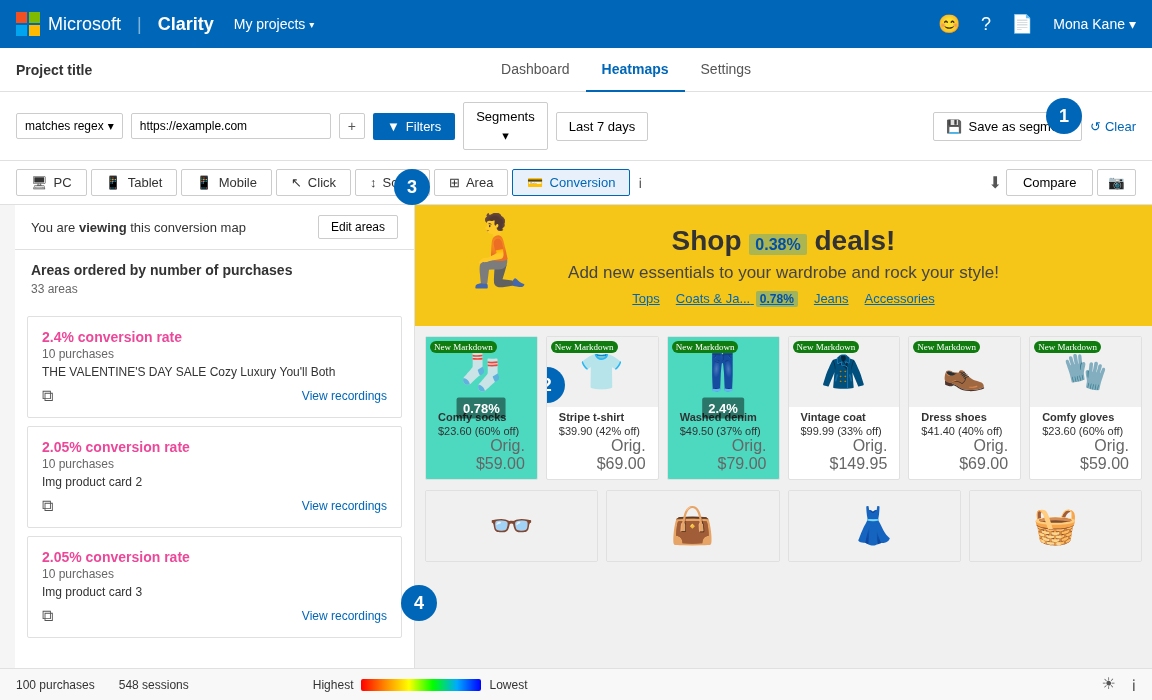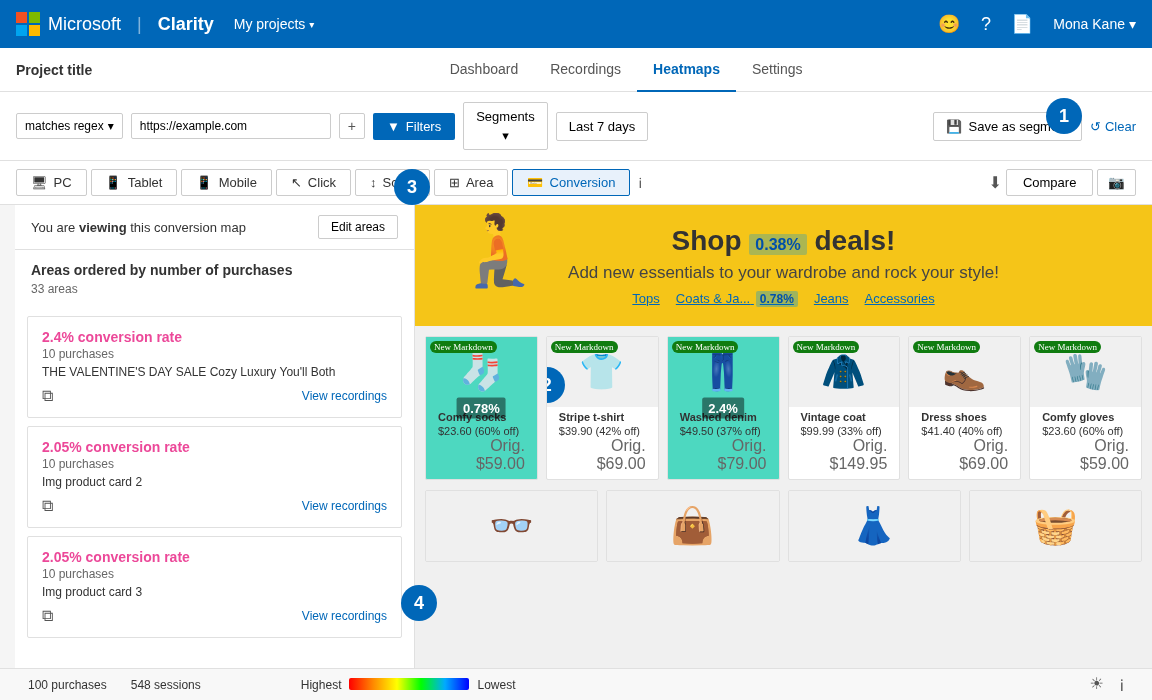--- a/index.html
+++ b/index.html
@@ -342,30 +342,31 @@
     .bottom-bar {
       position: fixed;
       bottom: 0;
       left: 0;
       right: 0;
       height: 32px;
       background: #f8f8f8;
       border-top: 1px solid #e0e0e0;
       display: flex;
       align-items: center;
-      padding: 0 28px;
+      padding: 0 16px;
       gap: 24px;
       font-size: 12px;
       color: #333;
     }
     .bottom-stat { display: flex; align-items: center; gap: 4px; }
     .heatmap-legend {
       display: flex;
+      align-items: center;
       gap: 8px;
-      margin-left: 76px;
+      margin-left: 100px;
     }
     .legend-gradient {
       width: 120px;
       height: 12px;
       background: linear-gradient(to right, #ff0000, #ff8800, #ffff00, #00ff00, #00aaff, #0000ff);
       border-radius: 2px;
     }
     .bottom-icons { margin-left: auto; display: flex; gap: 16px; }
     .bottom-icon { cursor: pointer; font-size: 16px; color: #555; }
 
@@ -413,21 +414,20 @@
       <span>Mona Kane</span>
       <span>▾</span>
     </span>
   </div>
 </div>
 
 <div class="secondary-nav">
   <span class="project-title">Project title</span>
   <div class="nav-tabs">
     <div class="nav-tab">Dashboard</div>
-    <div class="nav-tab">Recordings</div>
     <div class="nav-tab active">Heatmaps</div>
     <div class="nav-tab">Settings</div>
   </div>
 </div>
 
 <div class="filter-bar" style="position:relative;">
   <div class="regex-select">
     <span>matches regex</span>
     <span>▾</span>
   </div>

